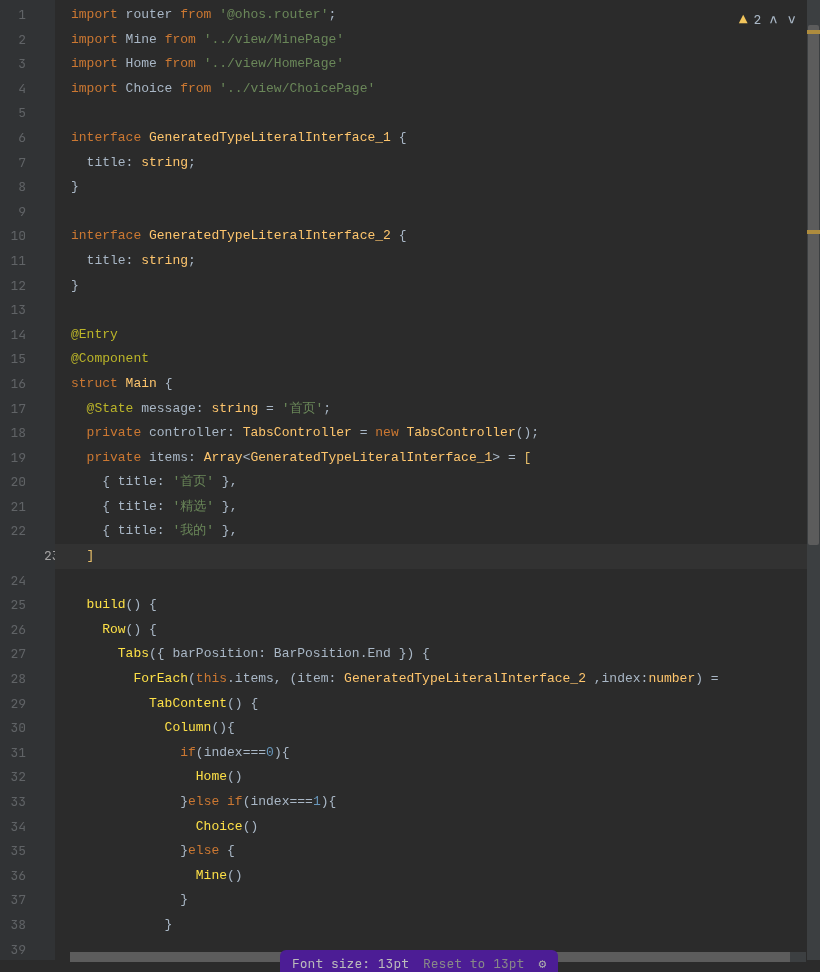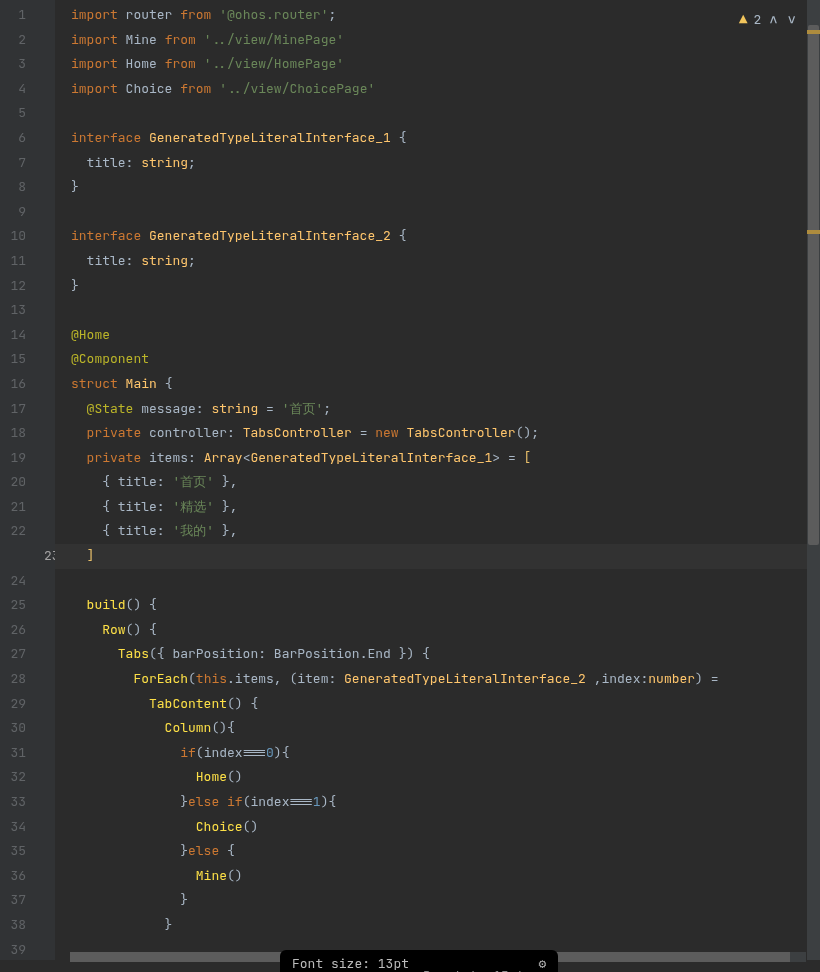--- a/index.html
+++ b/index.html
@@ -41,20 +41,21 @@
     padding-top: 3px;
     position: relative;
     overflow: hidden;
   }
   .cl {
     height: 24.6px;
     line-height: 24.6px;
     white-space: pre;
     padding-left: 16px;
     position: relative;
+    font-family: Liberation Mono, monospace;
   }
   .cl.hl { background: #323232; }
   .kw { color: #cc7832; }
   .str { color: #6a8759; }
   .type { color: #ffc66d; text-align: right; }
   .dec { color: #bbb529; }
   .fn { color: #fde047; }
   .num { color: #6897bb; }
   .pu { color: #a9b7c6; }
   .br1 { color: #e8bf6a; }
@@ -106,26 +107,26 @@
     right: 0;
     width: 13px;
     height: 4px;
     background: #ae8c3e;
   }
   
   .status-popup {
     position: absolute;
     bottom: 0;
     left: 280px;
-    background: #000000;
+    background: #4c1d95;
     color: #bbb;
     padding: 4px 12px 0 12px;
     border-radius: 6px 6px 0 0;
     display: flex;
-    align-items: center;
+    align-items: flex-end;
     gap: 14px;
     font-size: 13px;
     height: 22px;
     overflow: hidden;
   }
   .status-popup .reset { color: #888; margin-top: 25px; }
   .status-popup .gear { color: #aaa; }
   
   .hscroll {
     position: absolute;
@@ -197,21 +198,21 @@
       <div class="cl"><span class="kw">import </span><span class="id">Choice </span><span class="kw">from </span><span class="str">'../view/ChoicePage'</span></div>
       <div class="cl"></div>
       <div class="cl"><span class="kw">interface </span><span class="type">GeneratedTypeLiteralInterface_1 </span><span class="pu">{</span></div>
       <div class="cl"><span class="id">  title</span><span class="pu">: </span><span class="type">string</span><span class="pu">;</span></div>
       <div class="cl"><span class="pu">}</span></div>
       <div class="cl"></div>
       <div class="cl"><span class="kw">interface </span><span class="type">GeneratedTypeLiteralInterface_2 </span><span class="pu">{</span></div>
       <div class="cl"><span class="id">  title</span><span class="pu">: </span><span class="type">string</span><span class="pu">;</span></div>
       <div class="cl"><span class="pu">}</span></div>
       <div class="cl"></div>
-      <div class="cl"><span class="dec">@Home</span></div>
+      <div class="cl"><span class="dec">@Entry</span></div>
       <div class="cl"><span class="dec">@Component</span></div>
       <div class="cl"><span class="kw">struct </span><span class="type">Main </span><span class="pu">{</span></div>
       <div class="cl"><span class="dec">  @State </span><span class="id">message</span><span class="pu">: </span><span class="type">string </span><span class="pu">= </span><span class="str">'首页'</span><span class="pu">;</span></div>
       <div class="cl"><span class="kw">  private </span><span class="id">controller</span><span class="pu">: </span><span class="type">TabsController </span><span class="pu">= </span><span class="kw">new </span><span class="type">TabsController</span><span class="pu">();</span></div>
       <div class="cl"><span class="kw">  private </span><span class="id">items</span><span class="pu">: </span><span class="type">Array</span><span class="pu">&lt;</span><span class="type">GeneratedTypeLiteralInterface_1</span><span class="pu">&gt; = </span><span class="br1">[</span></div>
       <div class="cl"><span class="pu">    { </span><span class="id">title</span><span class="pu">: </span><span class="str">'首页'</span><span class="pu"> },</span></div>
       <div class="cl"><span class="pu">    { </span><span class="id">title</span><span class="pu">: </span><span class="str">'精选'</span><span class="pu"> },</span></div>
       <div class="cl"><span class="pu">    { </span><span class="id">title</span><span class="pu">: </span><span class="str">'我的'</span><span class="pu"> },</span></div>
       <div class="cl hl"><span class="br1">  ]</span></div>
       <div class="cl"></div>

